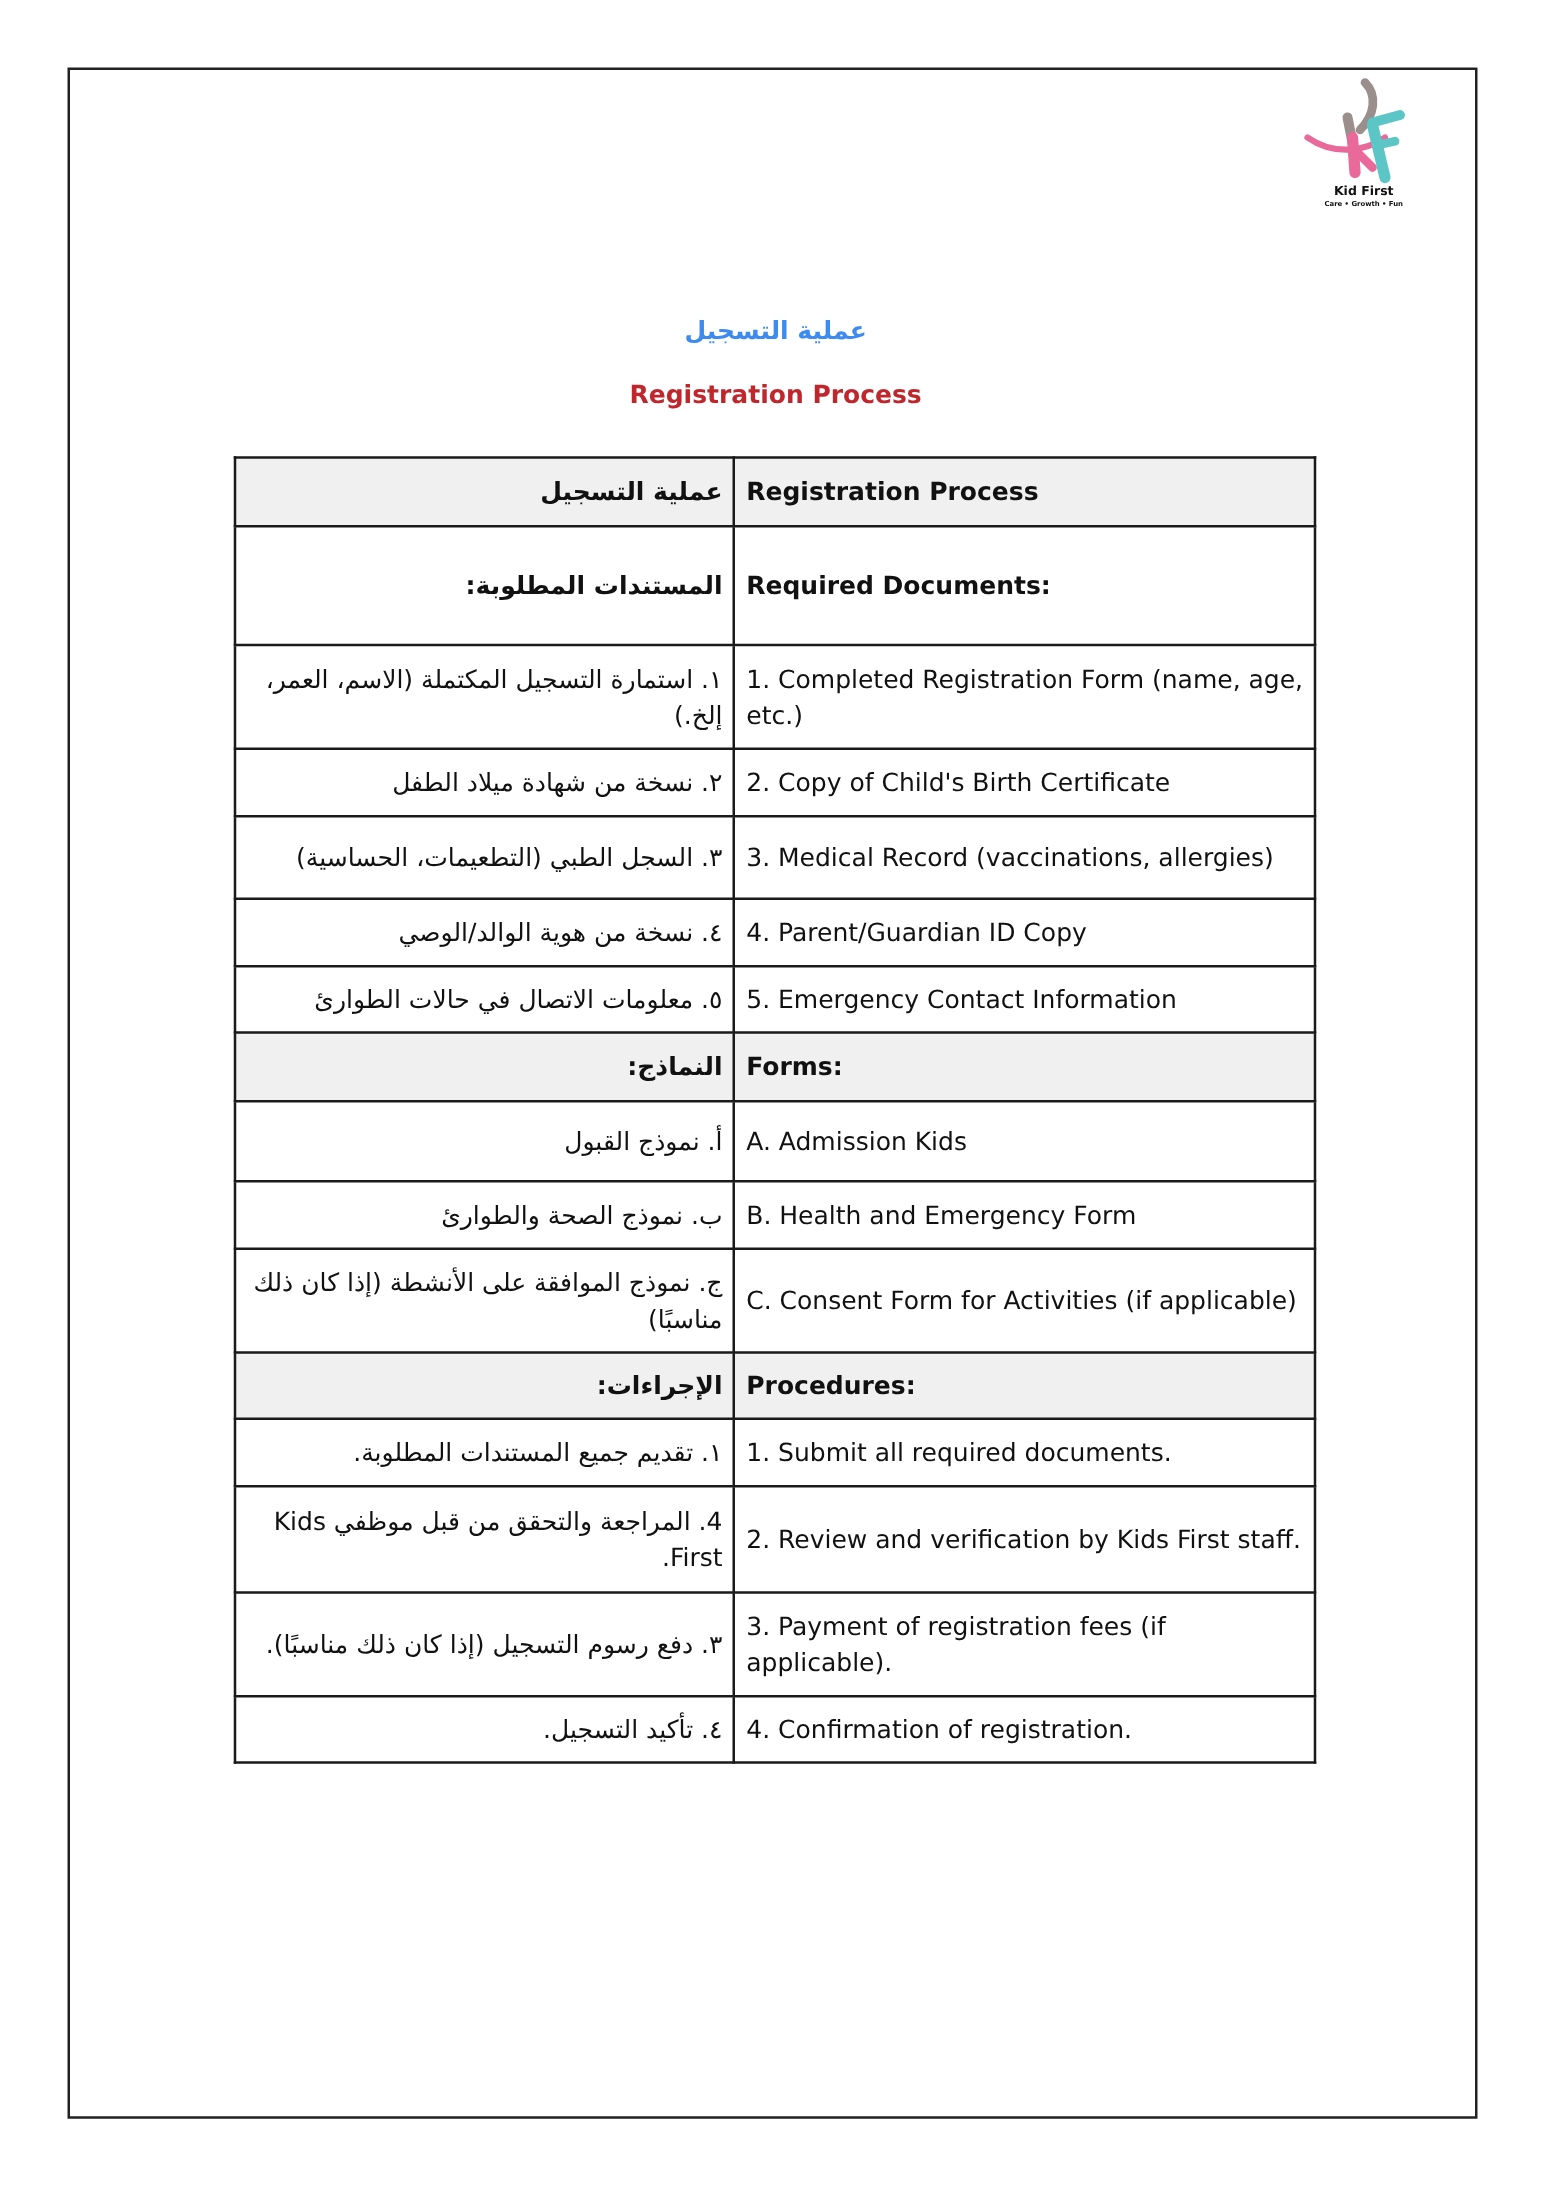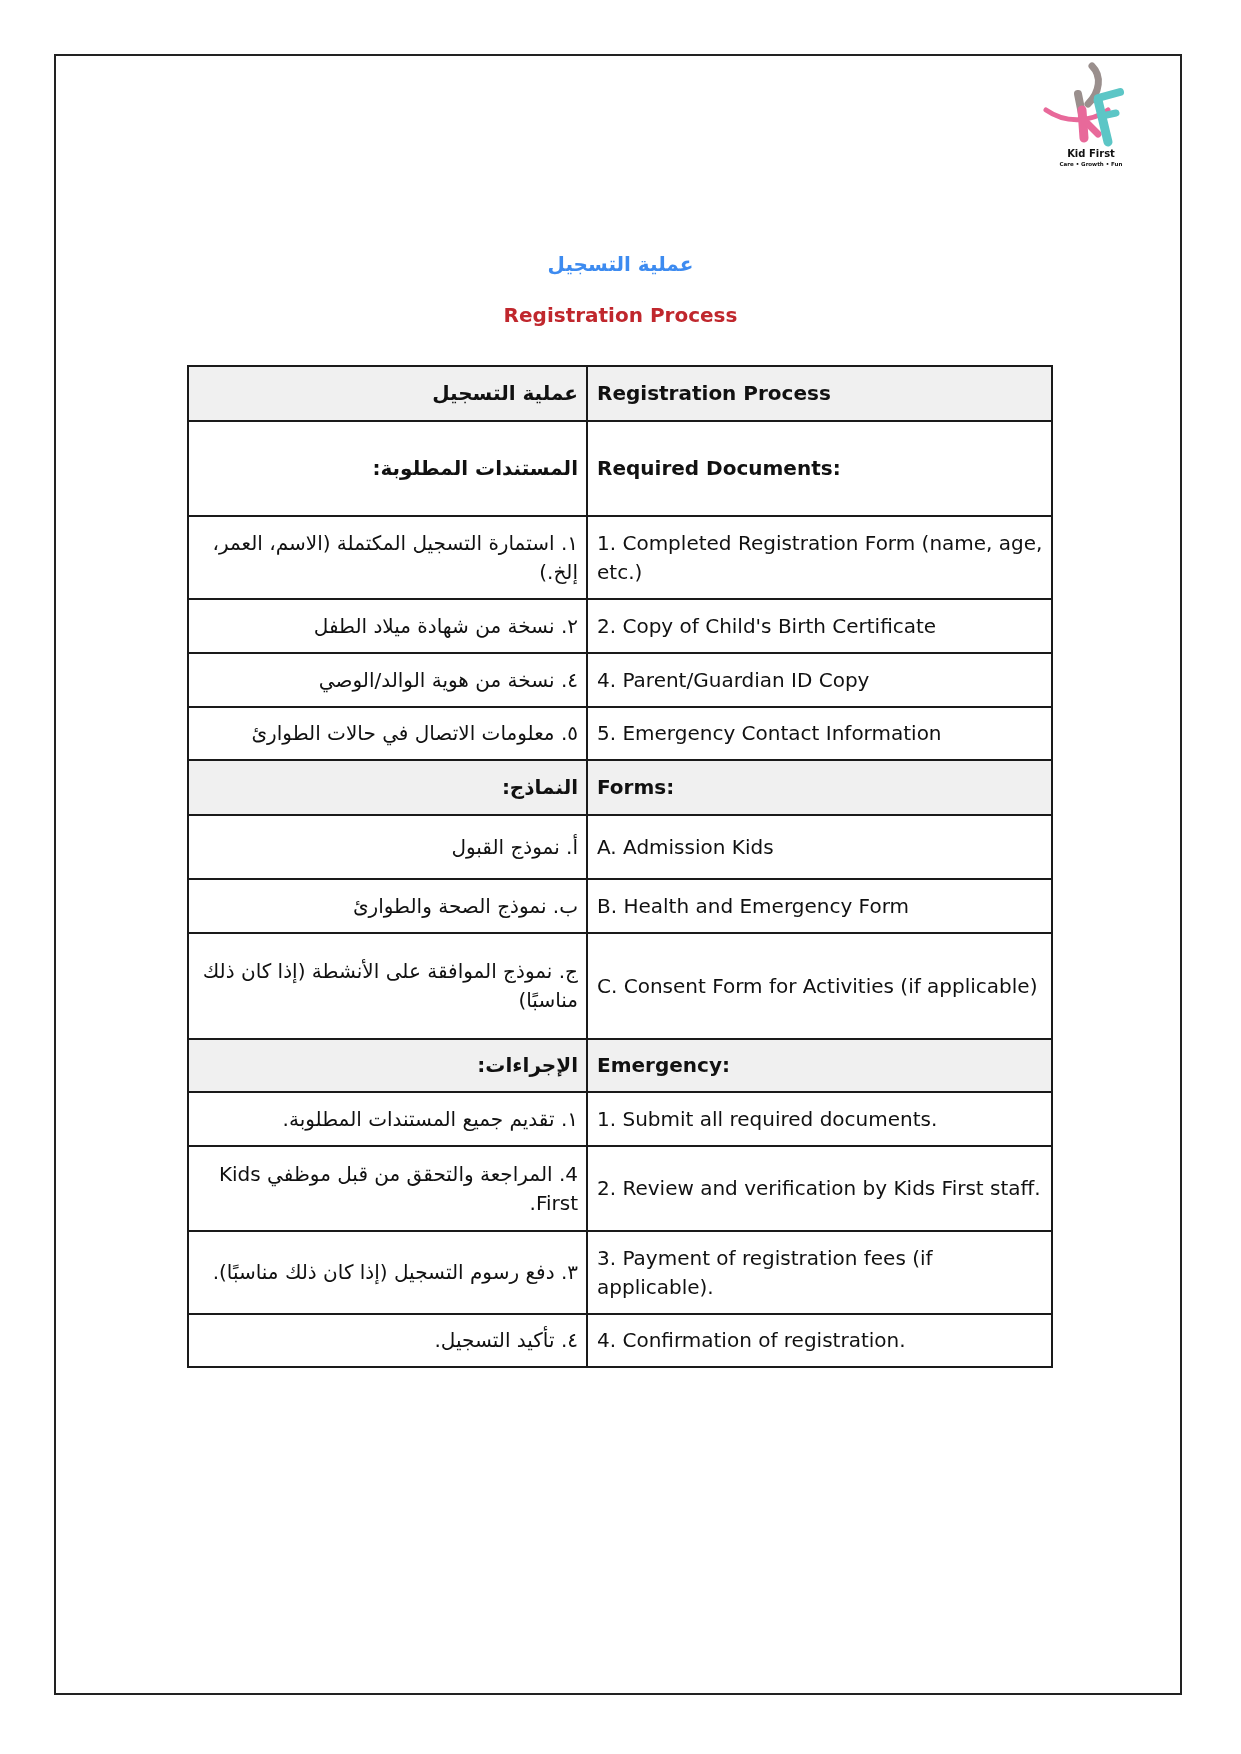--- a/index.html
+++ b/index.html
@@ -58,47 +58,51 @@
         <td class="en bold">Required Documents:</td>
       </tr>
       <tr style="height: 83px;">
         <td class="ar">١. استمارة التسجيل المكتملة (الاسم، العمر، إلخ.)</td>
         <td class="en">1. Completed Registration Form (name, age, etc.)</td>
       </tr>
       <tr style="height: 54px; border-radius: 10px;">
         <td class="ar">٢. نسخة من شهادة ميلاد الطفل</td>
         <td class="en">2. Copy of Child's Birth Certificate</td>
       </tr>
+      <tr style="height: 66px;">
+        <td class="ar">٣. السجل الطبي (التطعيمات، الحساسية)</td>
+        <td class="en">3. Medical Record (vaccinations, allergies)</td>
+      </tr>
       <tr style="height: 54px;">
         <td class="ar">٤. نسخة من هوية الوالد/الوصي</td>
         <td class="en">4. Parent/Guardian ID Copy</td>
       </tr>
       <tr style="height: 53px;">
         <td class="ar">٥. معلومات الاتصال في حالات الطوارئ</td>
         <td class="en">5. Emergency Contact Information</td>
       </tr>
       <tr class="shade" style="height: 55px;">
         <td class="ar bold">النماذج:</td>
         <td class="en bold">Forms:</td>
       </tr>
       <tr style="height: 64px;">
         <td class="ar">أ. نموذج القبول</td>
         <td class="en">A. Admission Kids</td>
       </tr>
       <tr style="height: 54px;">
         <td class="ar">ب. نموذج الصحة والطوارئ</td>
         <td class="en">B. Health and Emergency Form</td>
       </tr>
-      <tr style="height: 106px;">
+      <tr style="height: 83px;">
         <td class="ar">ج. نموذج الموافقة على الأنشطة (إذا كان ذلك مناسبًا)</td>
         <td class="en">C. Consent Form for Activities (if applicable)</td>
       </tr>
       <tr class="shade" style="height: 53px;">
         <td class="ar bold">الإجراءات:</td>
-        <td class="en bold">Emergency:</td>
+        <td class="en bold">Procedures:</td>
       </tr>
       <tr style="height: 54px; padding-left: 44px;">
         <td class="ar">١. تقديم جميع المستندات المطلوبة.</td>
         <td class="en">1. Submit all required documents.</td>
       </tr>
       <tr style="height: 85px;">
         <td class="ar">4. المراجعة والتحقق من قبل موظفي Kids First.</td>
         <td class="en">2. Review and verification by Kids First staff.</td>
       </tr>
       <tr style="height: 83px; border-radius: 20px;">

